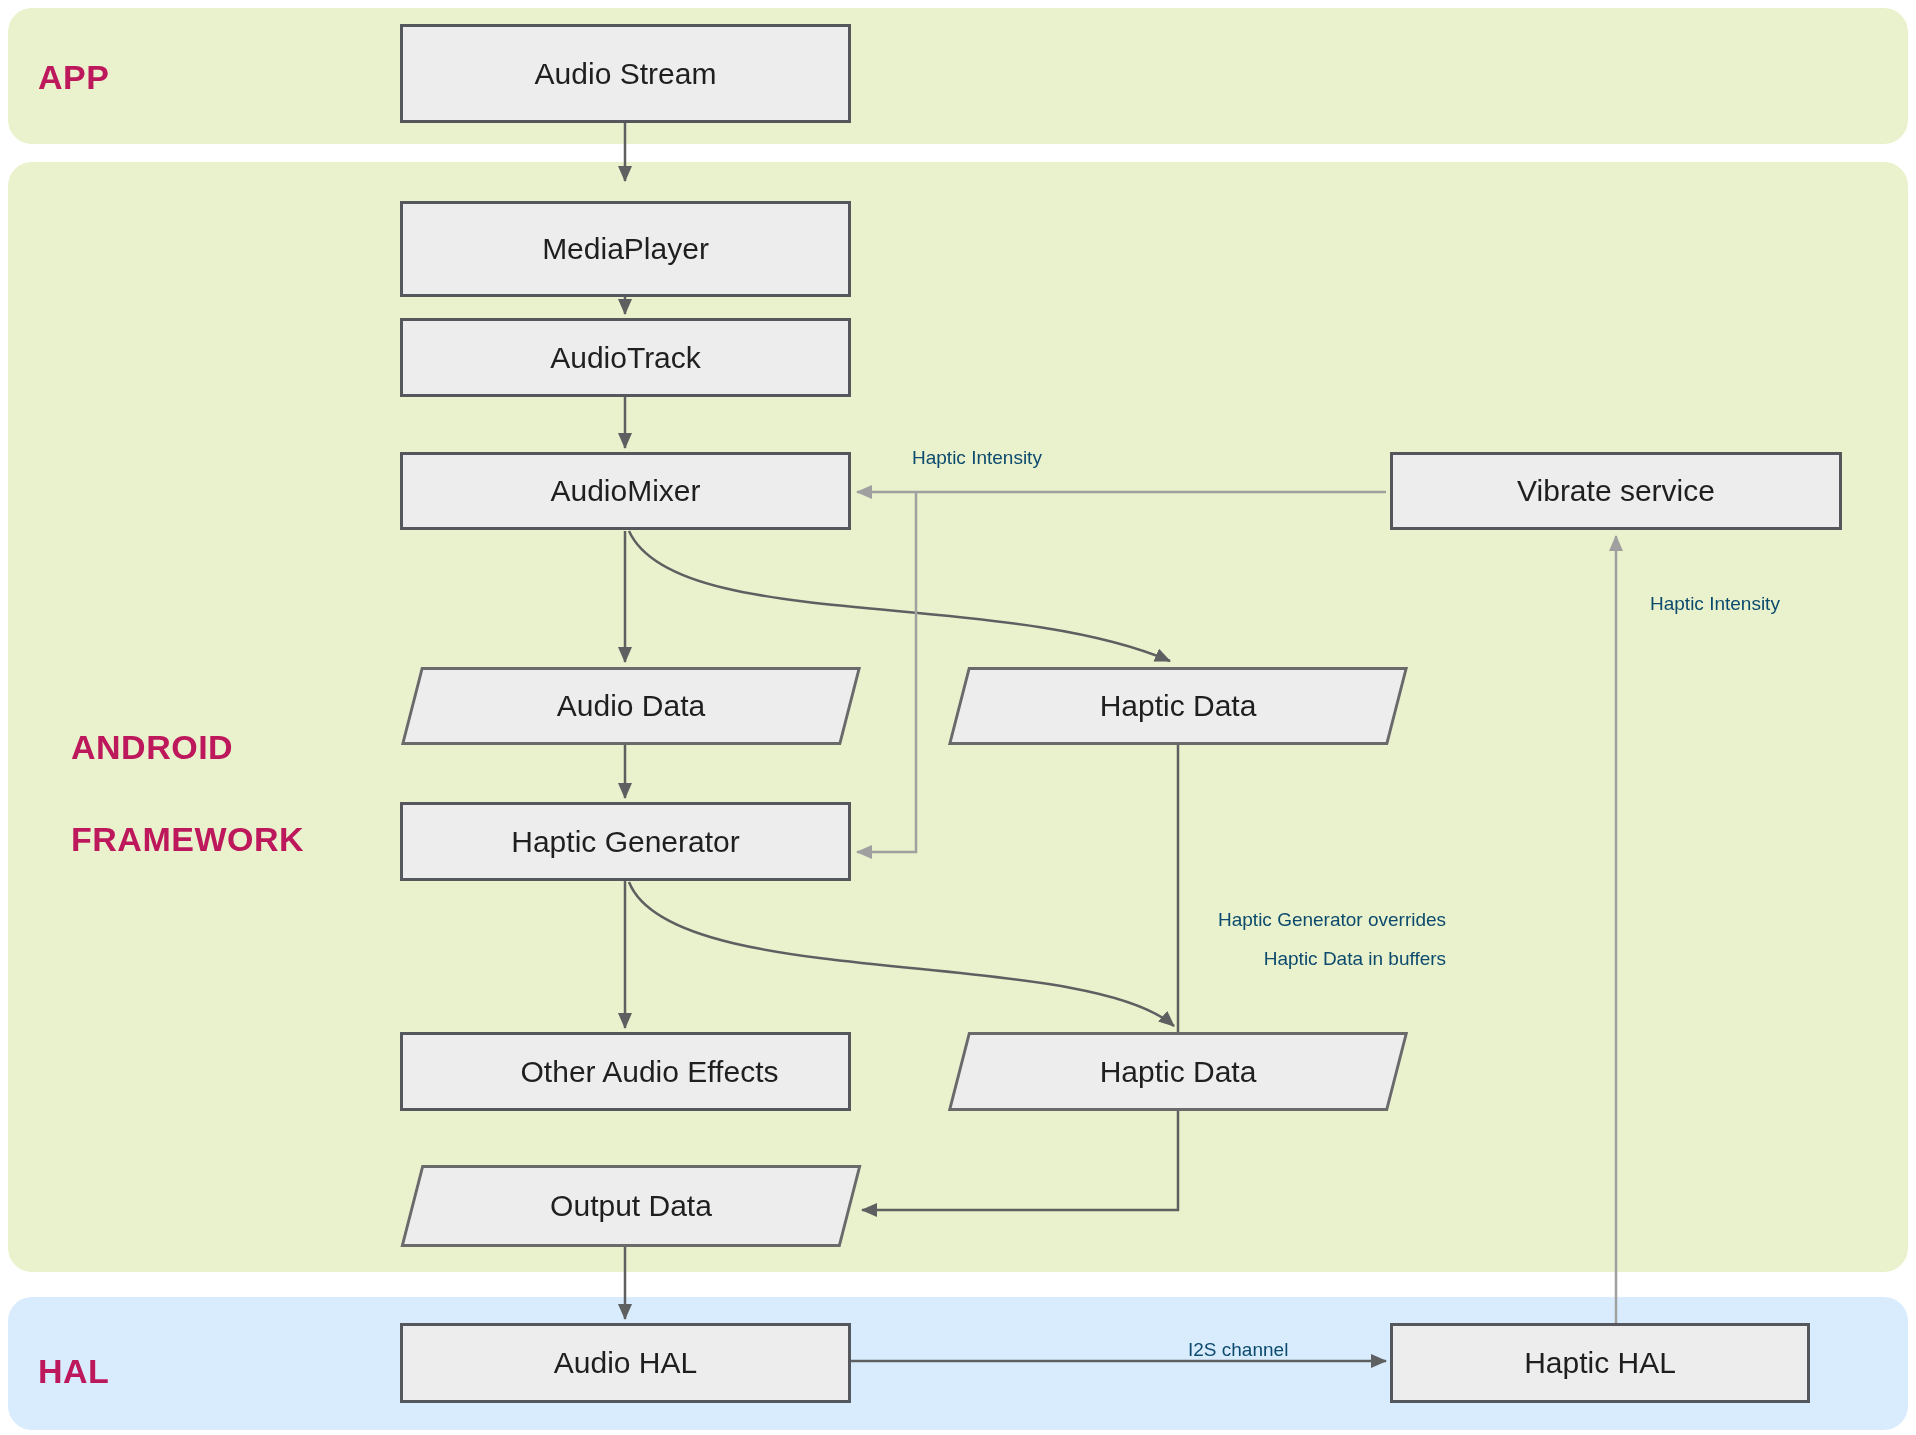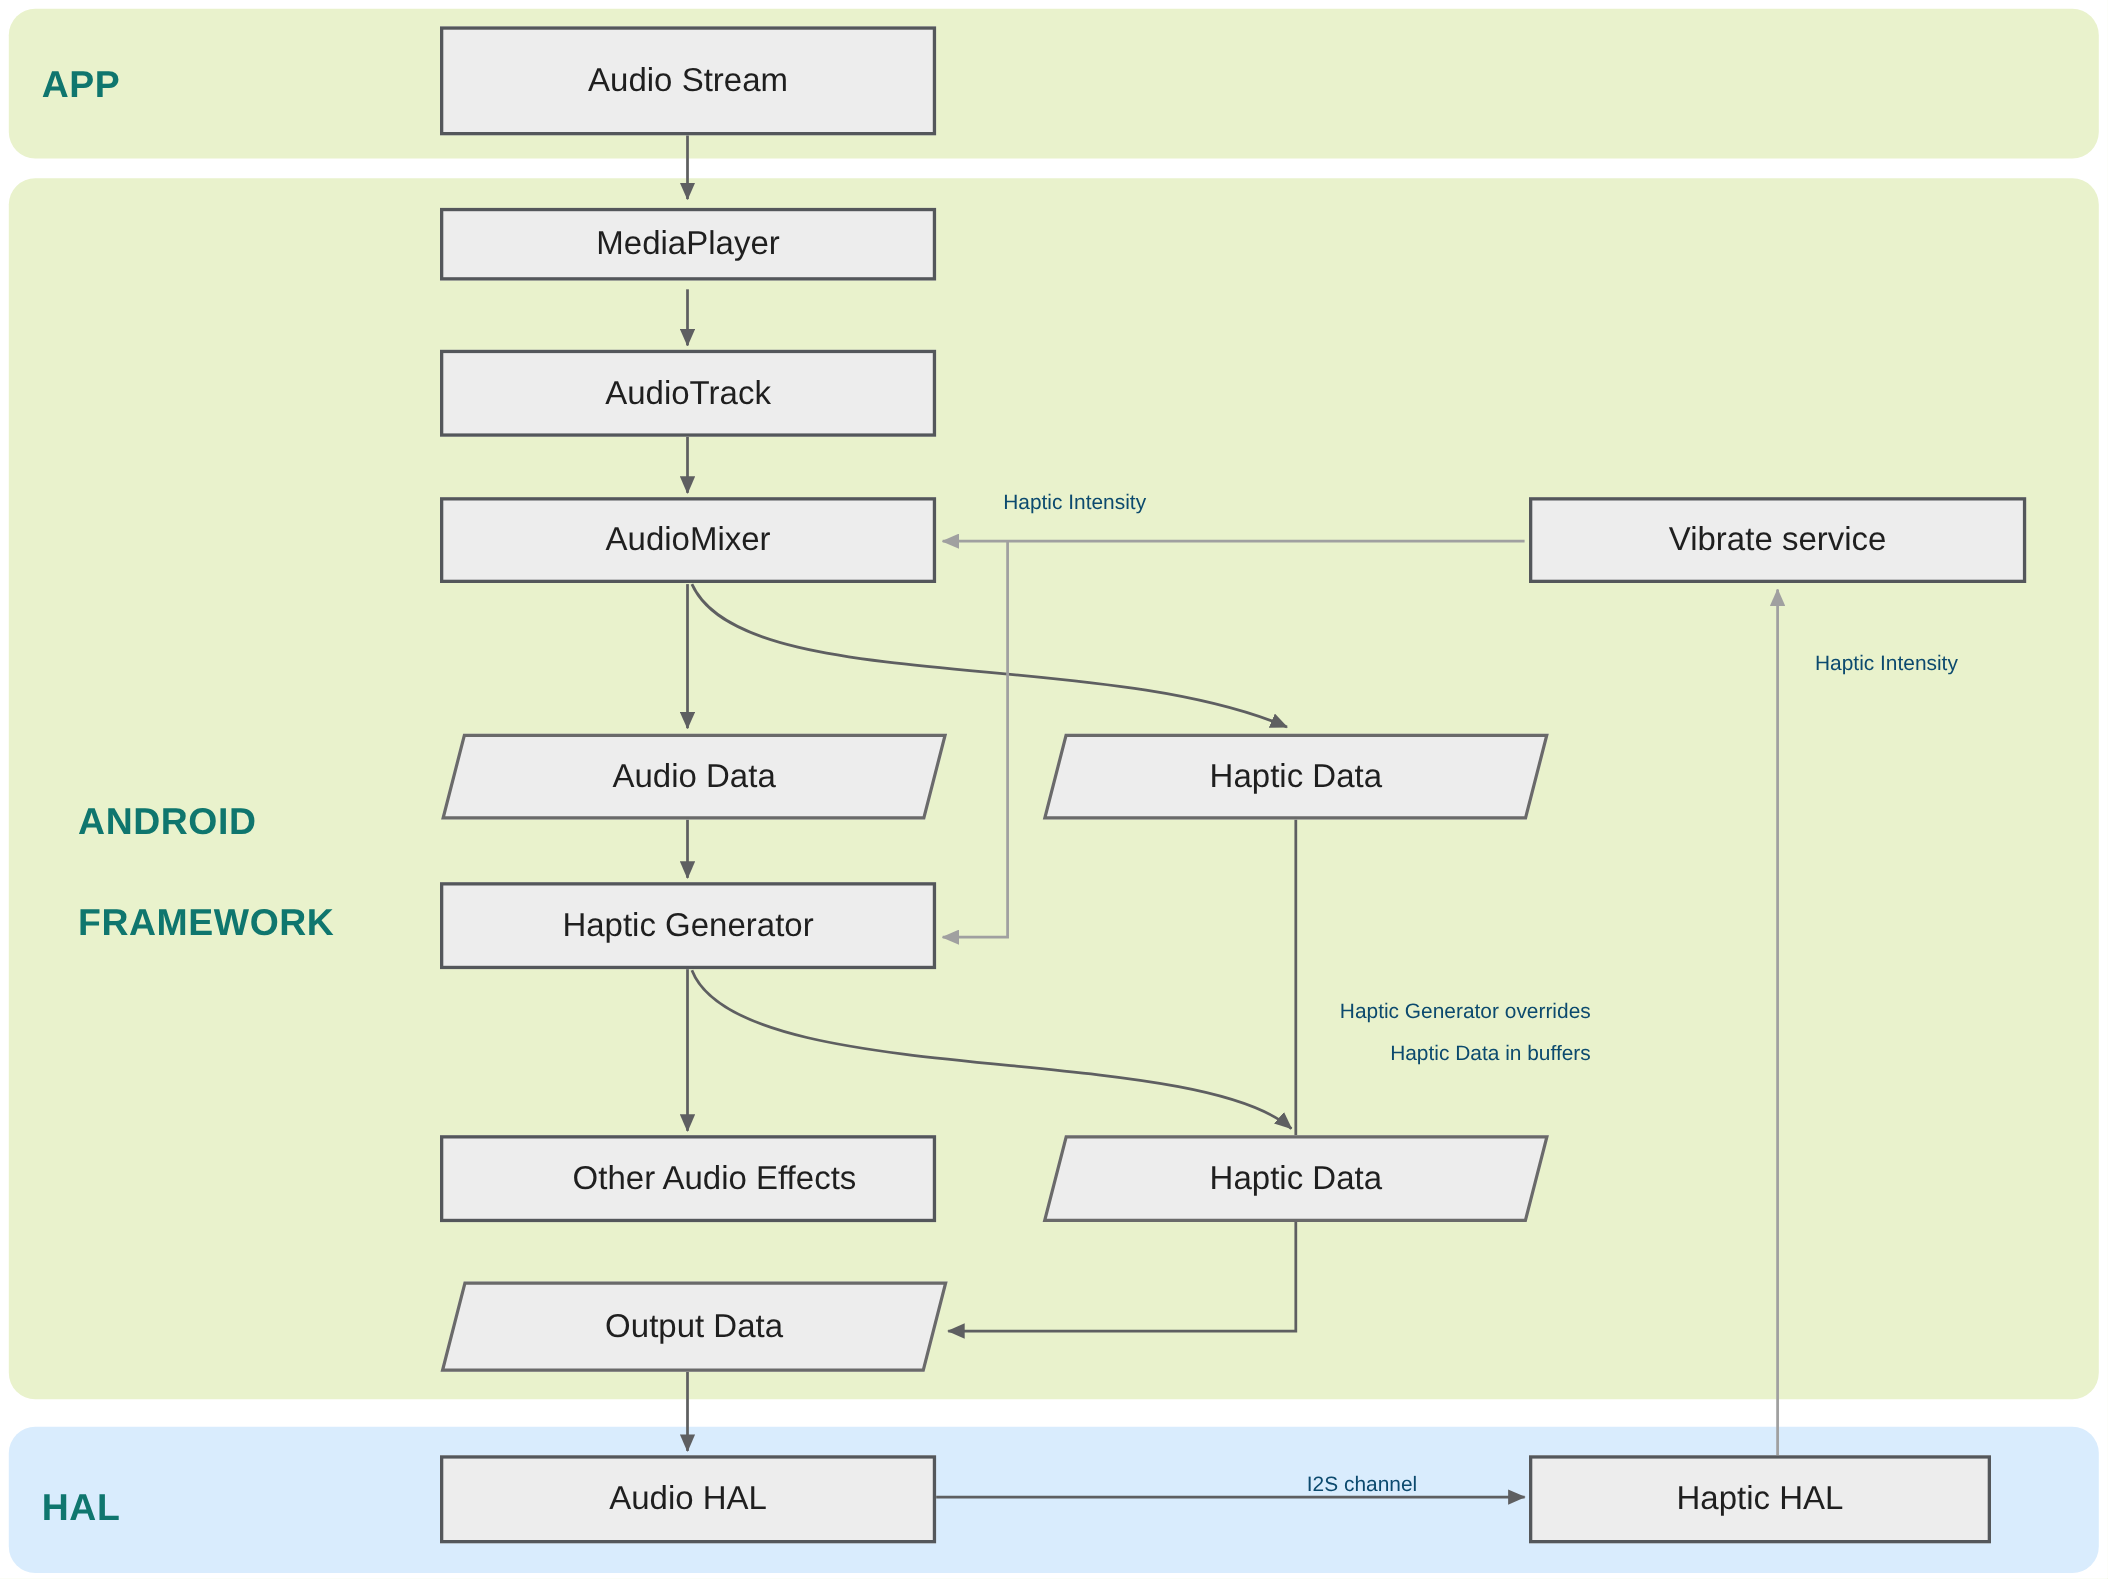--- a/index.html
+++ b/index.html
@@ -15,21 +15,21 @@
   html,body{margin:0;padding:0;background:#ffffff;}
   .stage{
     position:relative;width:1916px;height:1435px;background:#ffffff;overflow:hidden;
     font-family:"Liberation Sans","DejaVu Sans",sans-serif;color:var(--text-dark);
   }
   .band{position:absolute;left:8px;width:1900px;border-radius:24px;}
   .band.app{top:8px;height:136px;background:var(--band-green);}
   .band.framework{top:162px;height:1110px;background:var(--band-green);}
   .band.hal{top:1297px;height:133px;background:var(--band-blue);}
   .band-label{
-    position:absolute;left:38px;font-size:34px;font-weight:bold;color:#0f766e;
+    position:absolute;left:38px;font-size:34px;font-weight:bold;color:#be185d;
     line-height:46px;letter-spacing:.5px;white-space:pre-line;
   }
   svg.wires{position:absolute;left:0;top:0;z-index:2;pointer-events:none;}
   .node{
     position:absolute;z-index:3;display:flex;align-items:center;justify-content:center;
     font-size:30px;color:var(--text-dark);
   }
   .node.rect{background:var(--node-fill);border:3px solid var(--rect-border);box-sizing:border-box;}
   .para-shape{
     position:absolute;left:11px;right:11px;top:0;bottom:0;
@@ -81,21 +81,21 @@
     <g stroke="#a0a0a0" stroke-width="2.5" fill="none">
       <path d="M1386 492 H857" marker-end="url(#mL)"></path>
       <path d="M916 492 V852 H857" marker-end="url(#mL)"></path>
       <path d="M1616 1323 V536" marker-end="url(#mL)"></path>
     </g>
   </svg>
 
   <div class="node rect" style="left:400px;top:24px;width:451px;height:99px;">
     <span class="lbl">Audio Stream</span>
   </div>
-  <div class="node rect" style="left:400px;top:189px;width:451px;height:66px;text-align:center;">
+  <div class="node rect" style="left:400px;top:201px;width:451px;height:96px;text-align:center;">
     <span class="lbl">MediaPlayer</span>
   </div>
   <div class="node rect" style="left:400px;top:318px;width:451px;height:79px;">
     <span class="lbl">AudioTrack</span>
   </div>
   <div class="node rect" style="left:400px;top:452px;width:451px;height:78px;">
     <span class="lbl">AudioMixer</span>
   </div>
   <div class="node rect" style="left:1390px;top:452px;width:452px;height:78px;">
     <span class="lbl">Vibrate service</span>

